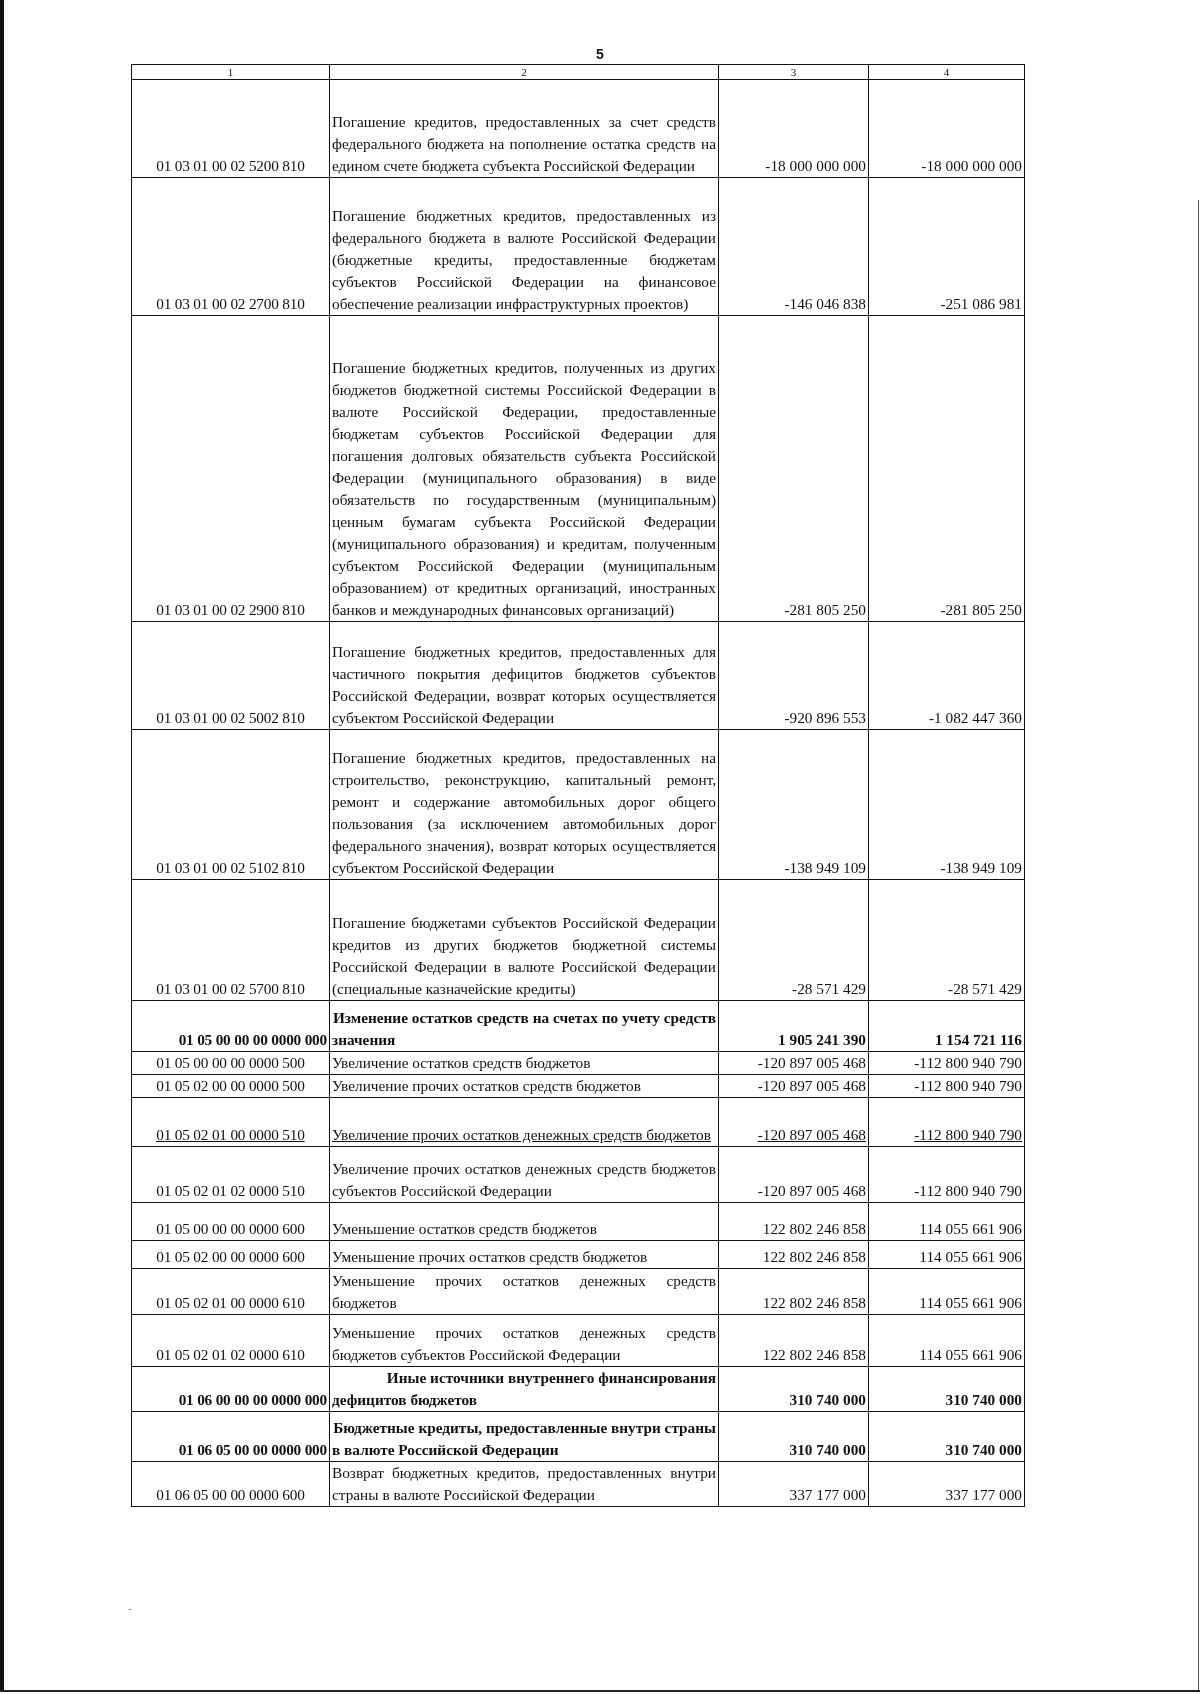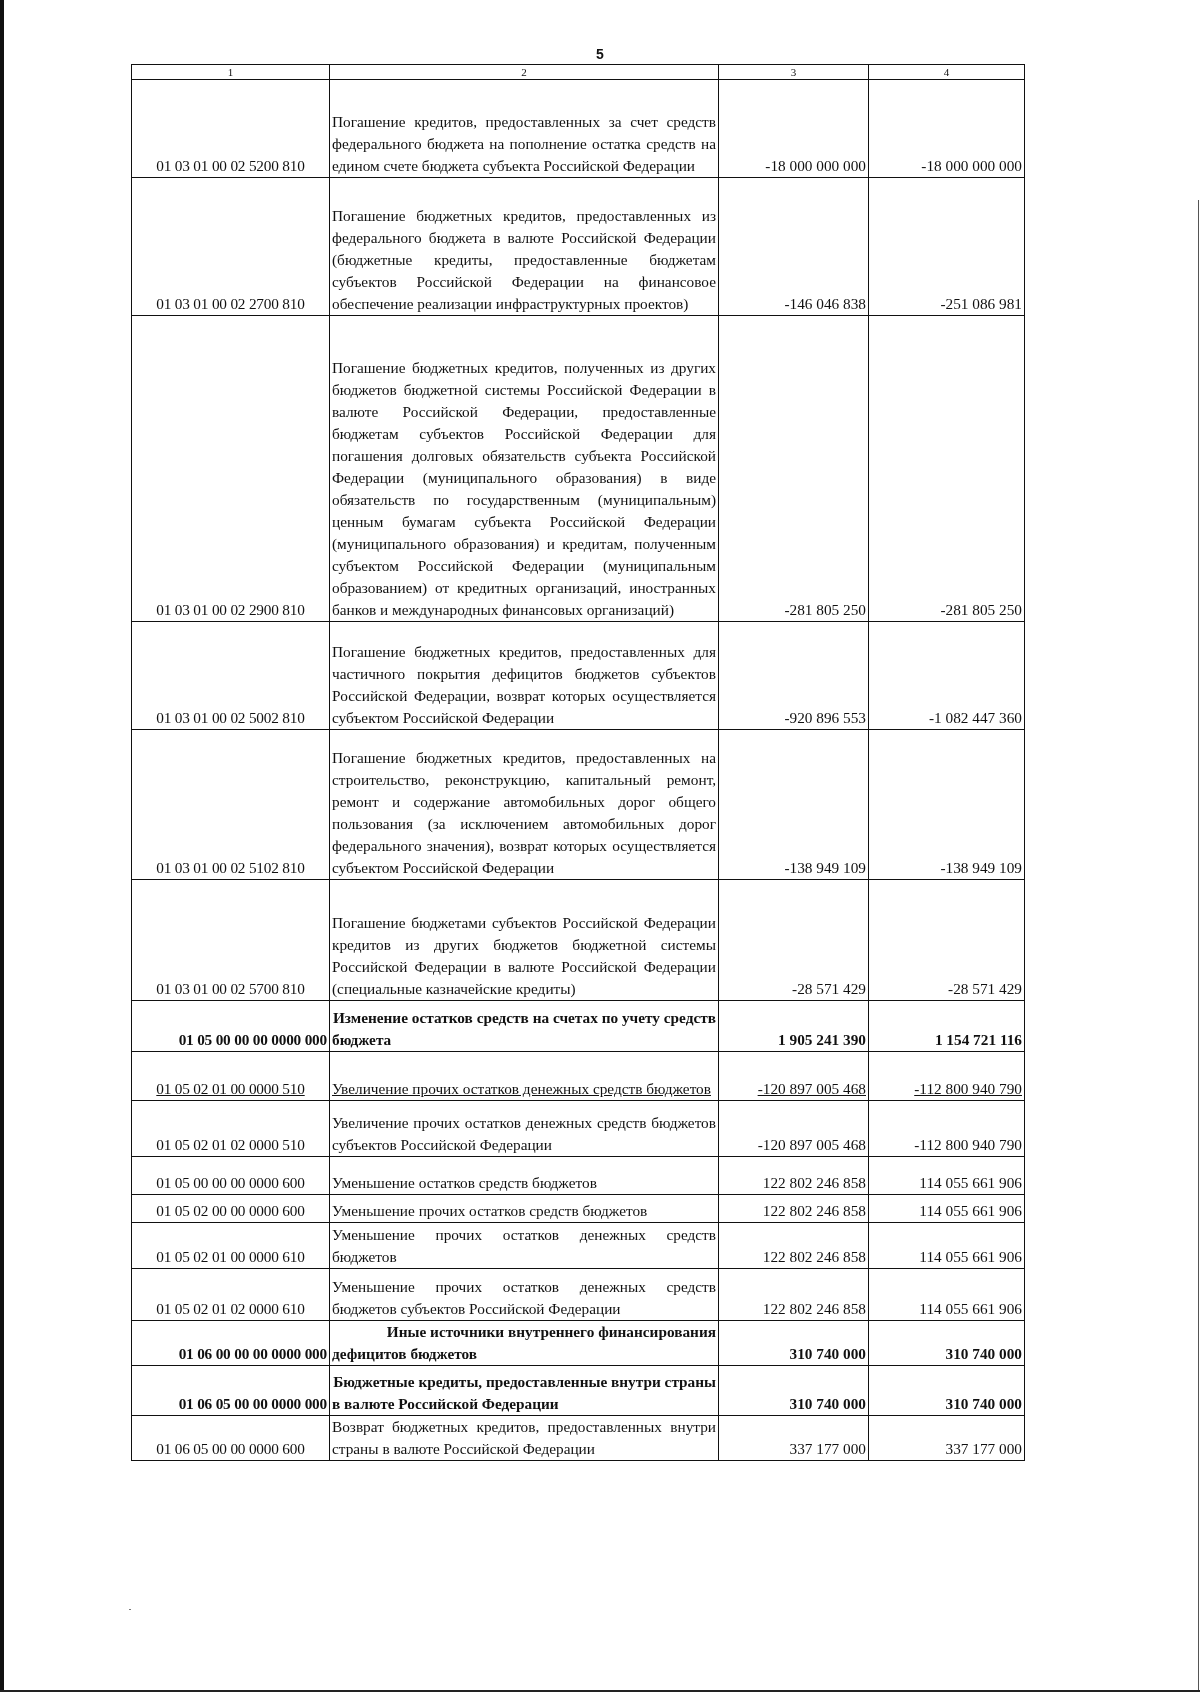--- a/index.html
+++ b/index.html
@@ -84,23 +84,35 @@
         <td class="num">-138 949 109</td>
       </tr>
       <tr style="height: 121px;">
         <td class="code">01 03 01 00 02 5700 810</td>
         <td class="name">Погашение бюджетами субъектов Российской Федерации кредитов из других бюджетов бюджетной системы Российской Федерации в валюте Российской Федерации (специальные казначейские кредиты)</td>
         <td class="num">-28 571 429</td>
         <td class="num">-28 571 429</td>
       </tr>
       <tr class="bold" style="height: 51px;">
         <td class="code">01 05 00 00 00 0000 000</td>
-        <td class="name">Изменение остатков средств на счетах по учету средств бюджета</td>
+        <td class="name">Изменение остатков средств на счетах по учету средств значения</td>
         <td class="num">1 905 241 390</td>
         <td class="num">1 154 721 116</td>
+      </tr>
+      <tr style="height: 21px;">
+        <td class="code">01 05 00 00 00 0000 500</td>
+        <td class="name">Увеличение остатков средств бюджетов</td>
+        <td class="num">-120 897 005 468</td>
+        <td class="num">-112 800 940 790</td>
+      </tr>
+      <tr style="height: 21px;">
+        <td class="code">01 05 02 00 00 0000 500</td>
+        <td class="name">Увеличение прочих остатков средств бюджетов</td>
+        <td class="num">-120 897 005 468</td>
+        <td class="num">-112 800 940 790</td>
       </tr>
       <tr style="height: 49px; text-decoration: underline;">
         <td class="code">01 05 02 01 00 0000 510</td>
         <td class="name">Увеличение прочих остатков денежных средств бюджетов</td>
         <td class="num">-120 897 005 468</td>
         <td class="num">-112 800 940 790</td>
       </tr>
       <tr style="height: 56px;">
         <td class="code">01 05 02 01 02 0000 510</td>
         <td class="name">Увеличение прочих остатков денежных средств бюджетов субъектов Российской Федерации</td>

